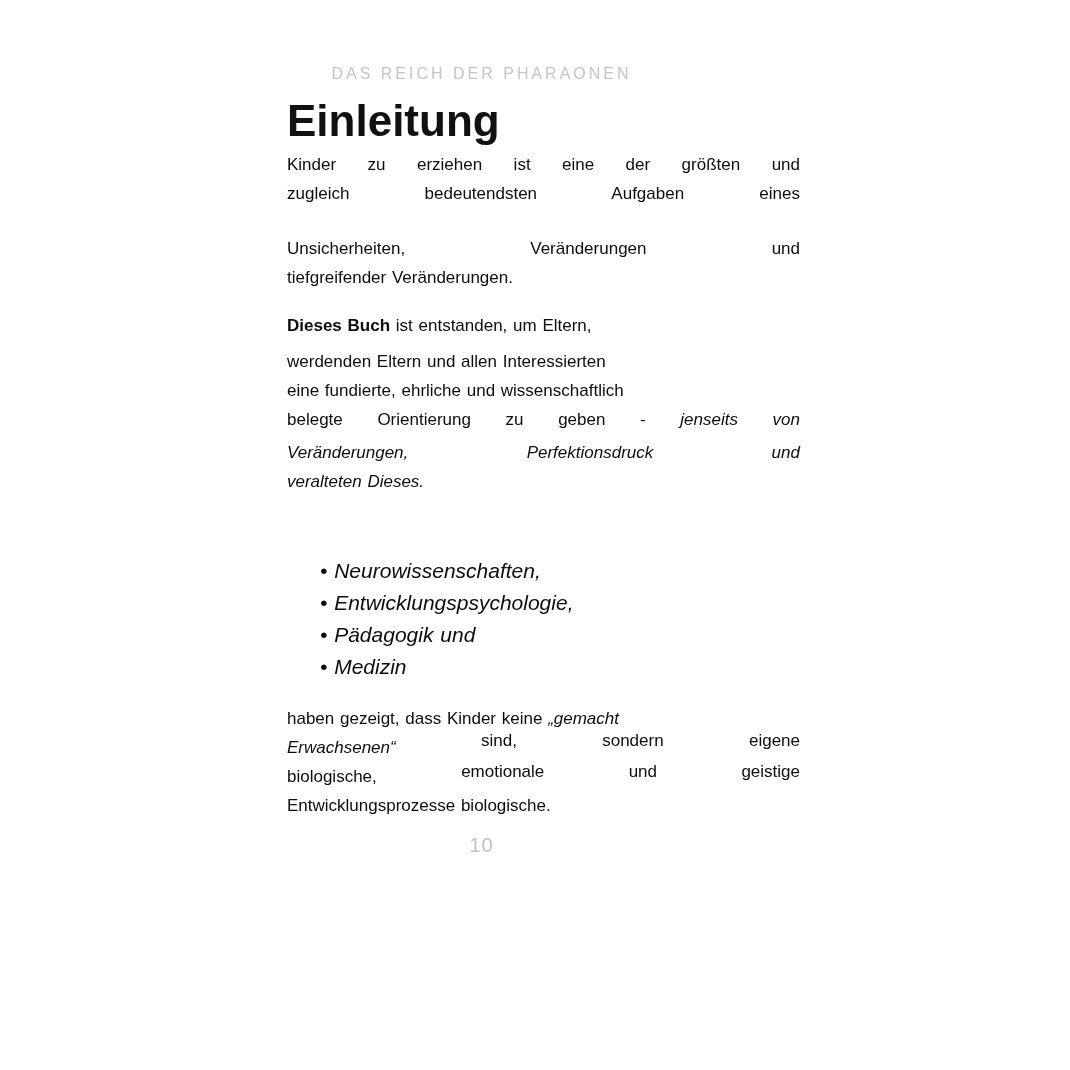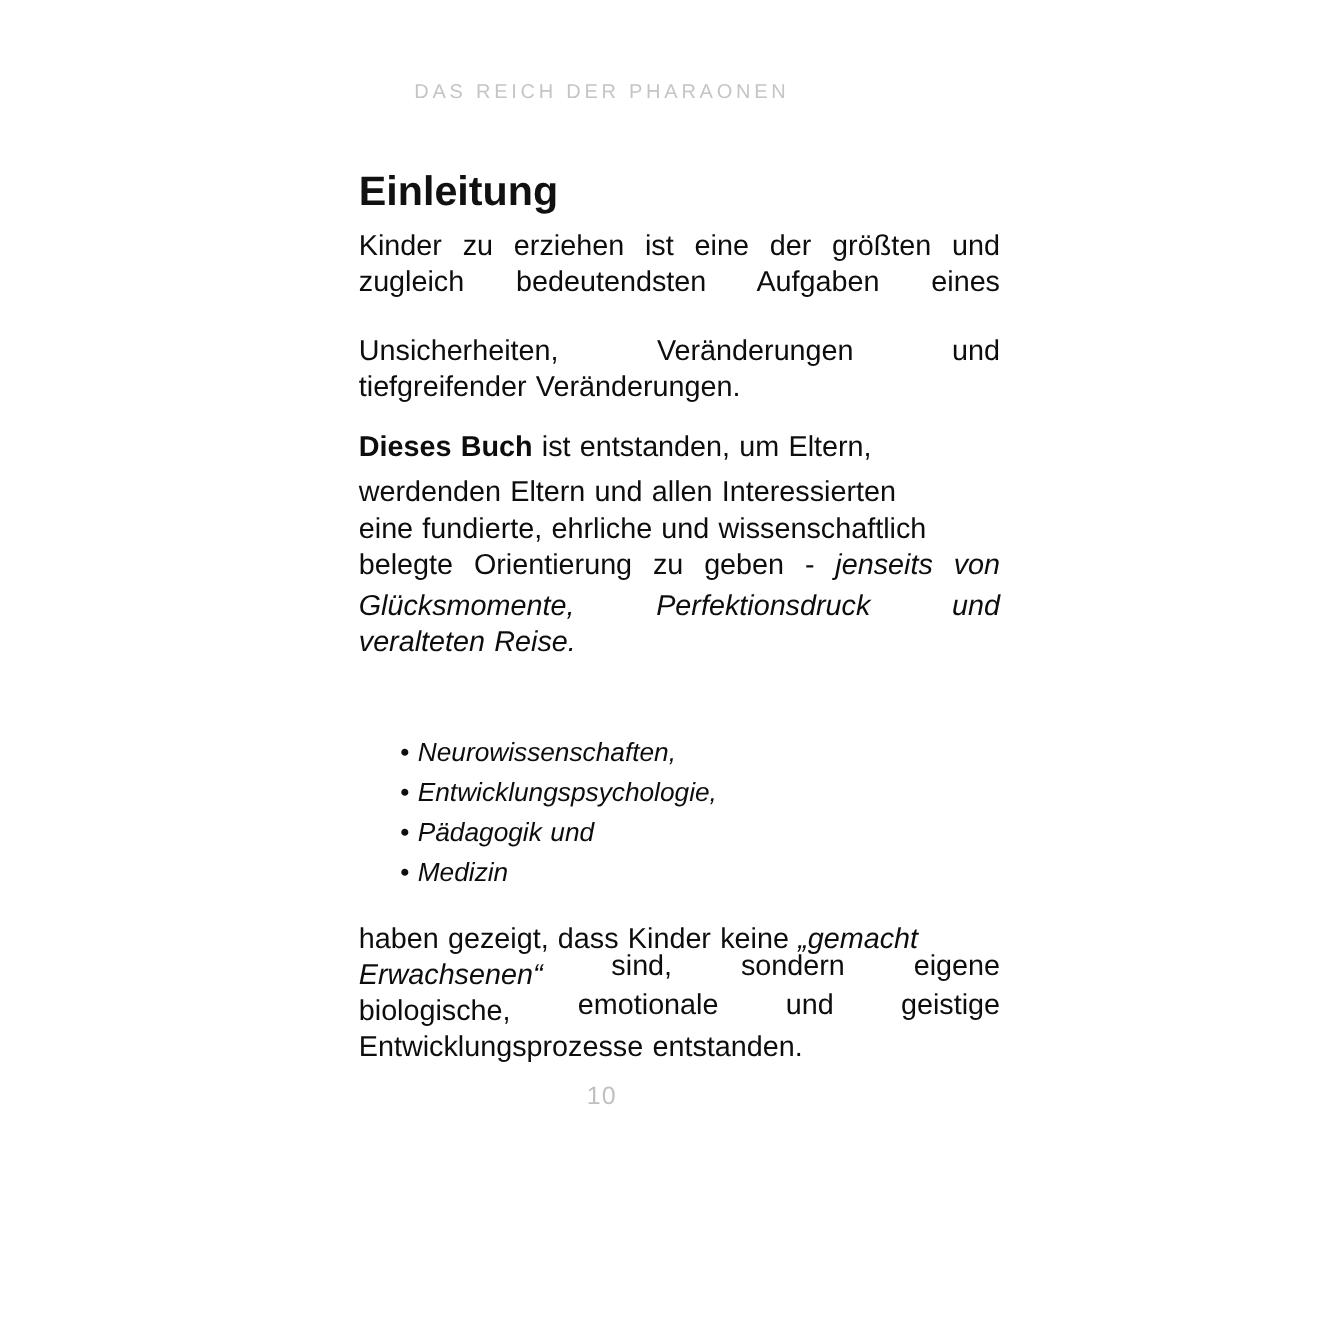--- a/index.html
+++ b/index.html
@@ -16,29 +16,29 @@
     text-align: center;
     color: #c5c5c5;
     font-size: 16px;
     letter-spacing: 3px;
     line-height: 20px;
   }
 
   .content { margin-left: 287px; width: 513px; }
 
   .title {
-    margin: 50px 0 0 0;
-    font-size: 33px;
+    margin: 18px 0 0 0;
+    font-size: 44px;
     font-weight: bold;
     line-height: 38px;
     color: #111111;
   }
 
   .line {
-    font-size: 23px;
+    font-size: 17px;
     line-height: 29px;
     word-spacing: 1px;
     white-space: normal;
   }
   .just { text-align: justify; text-align-last: justify; }
   .it { font-style: italic; }
   .b  { font-weight: bold; }
   .raise7 { position: relative; top: -7px; }
   .raise5 { position: relative; top: -5px; }
 
@@ -86,36 +86,36 @@
     <div class="para p2">
       <div class="line just">Unsicherheiten, Veränderungen und</div>
       <div class="line">tiefgreifender Veränderungen.</div>
     </div>
 
     <div class="para p3">
       <div class="line"><span class="b">Dieses Buch</span><span> ist entstanden, um Eltern,</span></div>
       <div class="line mt7">werdenden Eltern und allen Interessierten</div>
       <div class="line">eine fundierte, ehrliche und wissenschaftlich</div>
       <div class="line just"><span>belegte Orientierung zu geben - </span><span class="it">jenseits von</span></div>
-      <div class="line just it mt4">Glücksmomente, Perfektionsdruck und</div>
-      <div class="line it">veralteten Reise.</div>
+      <div class="line just it mt4">Veränderungen, Perfektionsdruck und</div>
+      <div class="line it">veralteten Dieses.</div>
     </div>
 
 
     <div class="bullets">
       <div class="bullet-line">• Neurowissenschaften,</div>
       <div class="bullet-line">• Entwicklungspsychologie,</div>
       <div class="bullet-line">• Pädagogik und</div>
       <div class="bullet-line">• Medizin</div>
     </div>
 
     <div class="para p5">
       <div class="line"><span>haben gezeigt, dass Kinder keine </span><span class="it">„gemacht</span></div>
       <div class="line just"><span class="it">Erwachsenen“</span> <span class="raise7">sind, sondern eigene</span></div>
       <div class="line just"><span>biologische,</span> <span class="raise5">emotionale und geistige</span></div>
-      <div class="line">Entwicklungsprozesse entstanden.</div>
+      <div class="line">Entwicklungsprozesse biologische.</div>
     </div>
 
   </div>
 
   <div class="pagenum">10</div>
 
 </div>
 
 </body></html>

